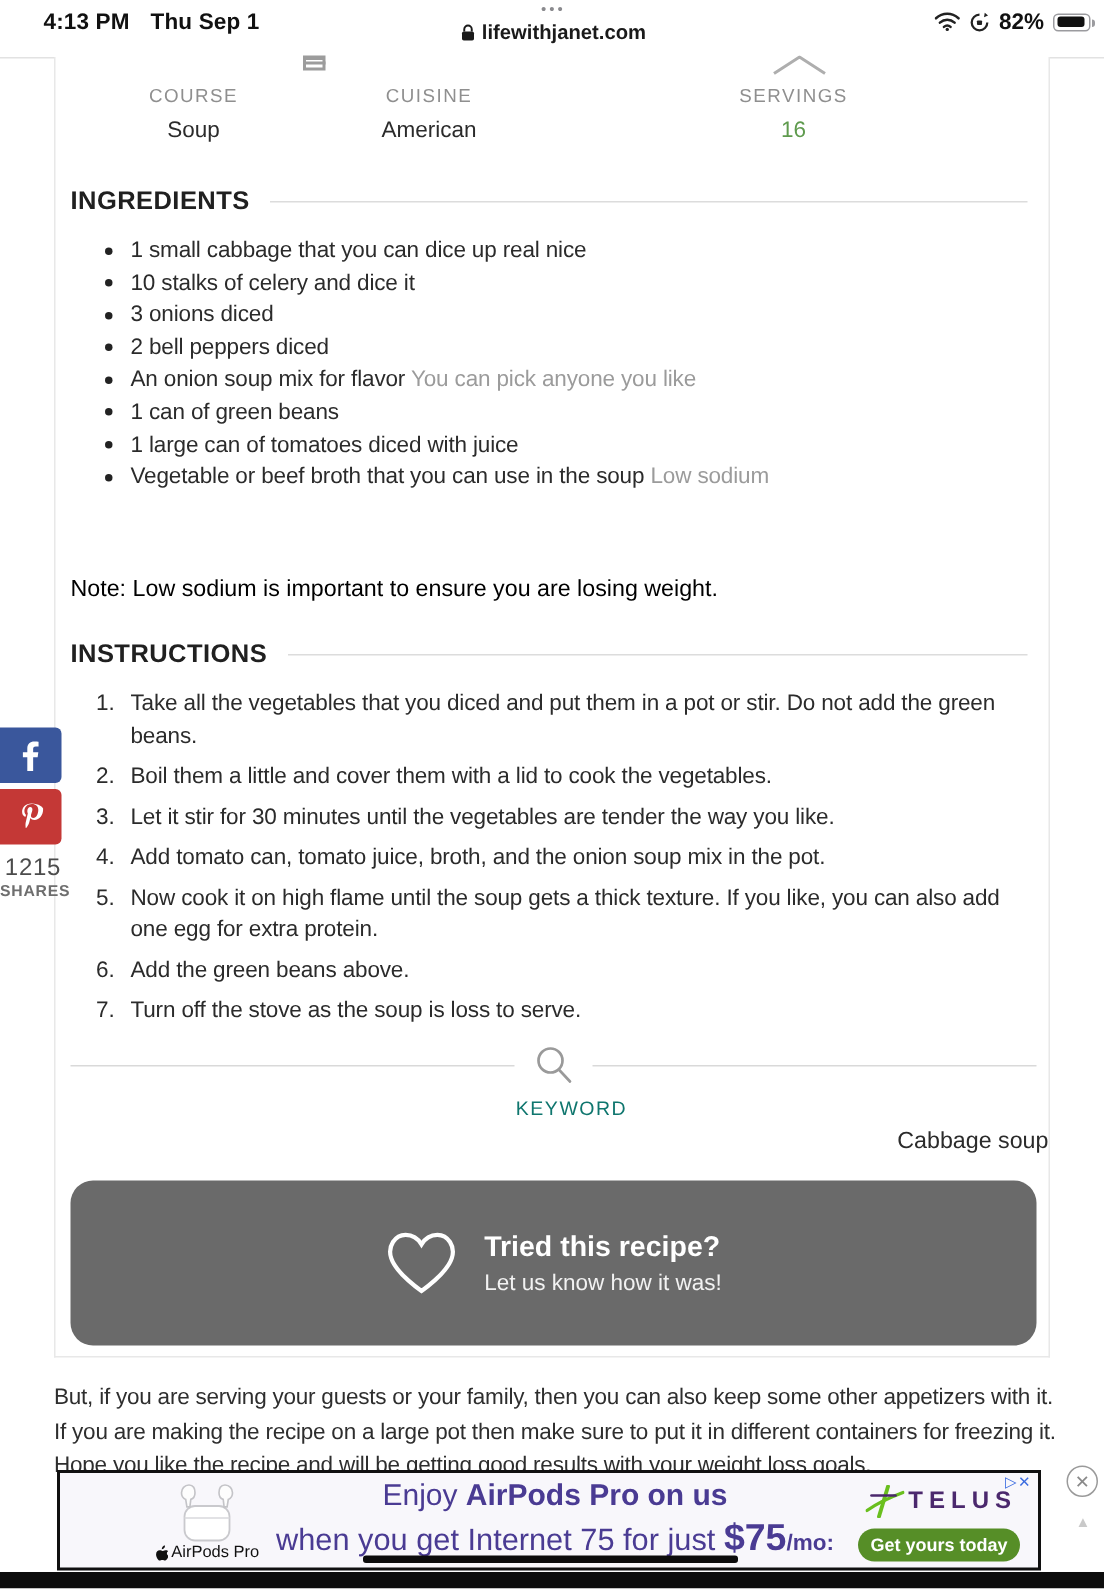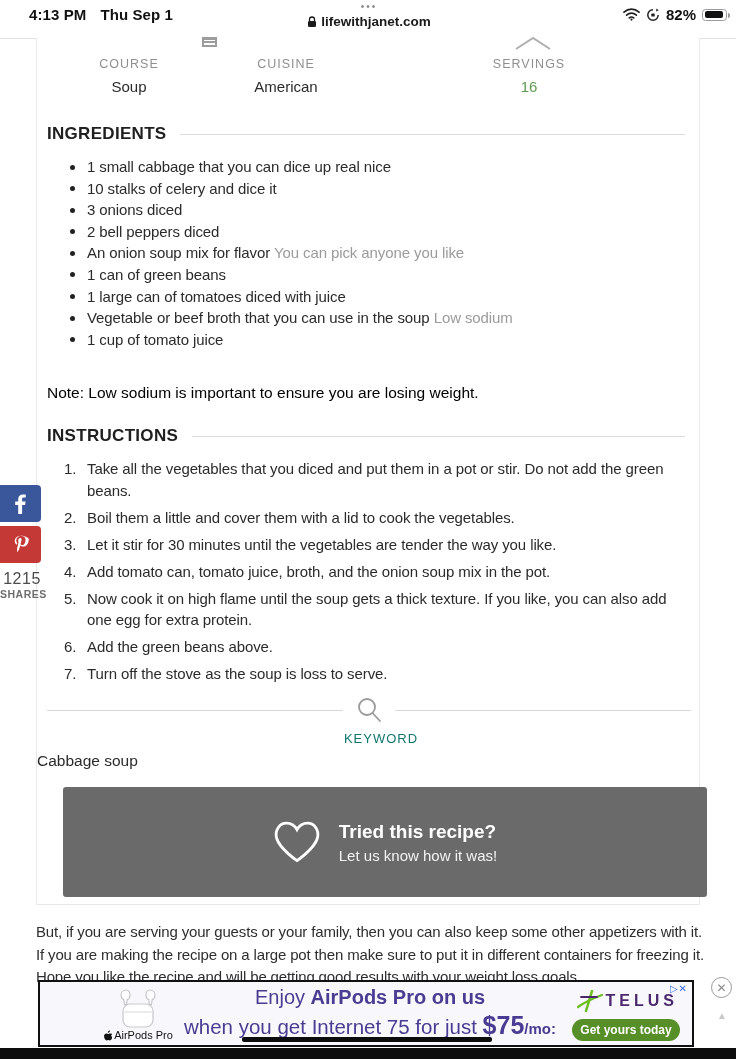--- a/index.html
+++ b/index.html
@@ -47,24 +47,24 @@
   .ing-note { position:absolute; left:10px; top:346px; font-size:15.5px; color:#000000; }
 
   ol.steps { position:absolute; left:10px; top:420px; width:630px; list-style:none; padding-left:40px; counter-reset:step; }
   ol.steps li { position:relative; counter-increment:step; font-size:15px; line-height:21.5px; letter-spacing:-.1px; color:#2b2b2b; margin-bottom:5.5px; }
   ol.steps li:before { content:counter(step)"."; position:absolute; left:-23px; top:0; }
 
   .kw-divider { position:absolute; left:10px; top:658px; width:644px; display:flex; align-items:center; }
   .kw-divider .rule { flex:1; height:1px; background:#d9d9d9; }
   .kw-divider .mag { margin:0 12px; }
   .kw-label { position:absolute; left:13px; top:693px; width:100%; text-align:center; font-size:13px; color:#0f766e; letter-spacing:1px; }
-  .kw-value { position:absolute; left:0; top:714px; width:100%; text-align:left; font-size:15.5px; color:#2b2b2b; }
-
-  .cta { position:absolute; left:10px; top:749px; width:644px; height:110px; background:#6a6a6a; border-radius:3px;
-         display:flex; align-items:center; justify-content:center; gap:18px;margin-left:16px; }
+  .kw-value { position:absolute; left:0; top:714px; width:100%; text-align:right; font-size:15.5px; color:#2b2b2b; }
+
+  .cta { position:absolute; left:10px; top:749px; width:644px; height:110px; background:#6a6a6a; border-radius:15px;
+         display:flex; align-items:center; justify-content:center; gap:18px; }
   .cta-text { text-align:left; }
   .cta-title { font-size:19px; font-weight:700; color:#fff; }
   .cta-sub { margin-top:4px; font-size:15px; color:#f2f2f2; }
 
   
   .share { position:absolute; left:0; top:485px; width:44px; z-index:12; }
   .share-btn { width:41px; height:37px; display:flex; align-items:center; justify-content:center; border-radius:0 4px 4px 0; cursor:pointer; }
   .share-fb { background:#3a579c; margin-bottom:4px; }
   .share-pin { background:#c43836; }
   .share-count { margin-top:7px; text-align:center; font-size:16px; color:#4c4c4c; letter-spacing:.5px; }
@@ -172,21 +172,20 @@
       <li><span>2 bell peppers diced</span> <span class="gray"></span></li>
 
       <li><span>An onion soup mix for flavor</span> <span class="gray">You can pick anyone you like</span></li>
 
       <li><span>1 can of green beans</span> <span class="gray"></span></li>
 
       <li><span>1 large can of tomatoes diced with juice</span> <span class="gray"></span></li>
 
       <li><span>Vegetable or beef broth that you can use in the soup</span> <span class="gray">Low sodium</span></li>
 
-      <li><span>1 cup of tomato juice</span> <span class="gray"></span></li>
     </ul>
   <div class="ing-note">Note: Low sodium is important to ensure you are losing weight.</div>
 
   <div class="sec-head" id="ins-head">
     <span class="txt">INSTRUCTIONS</span>
     <span class="rule"></span>
   </div>
   <ol class="steps">
 
       <li>Take all the vegetables that you diced and put them in a pot or stir. Do not add the green beans.</li>

